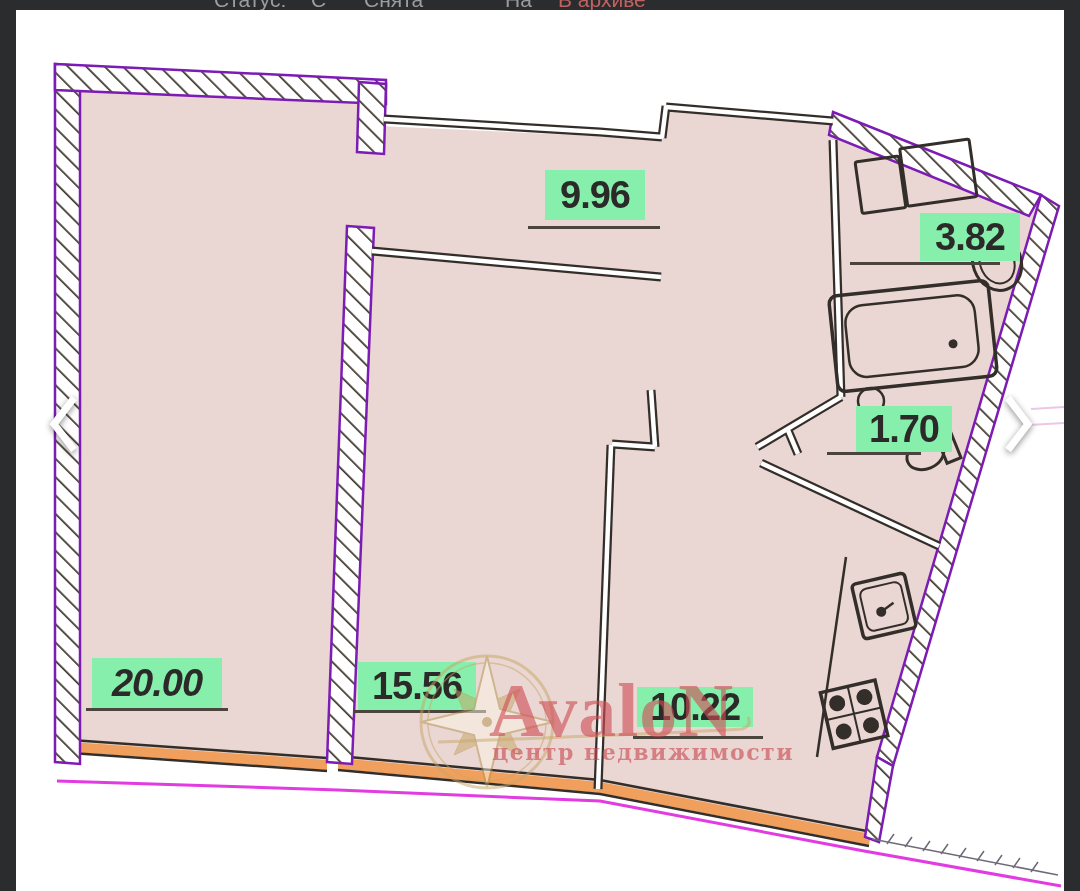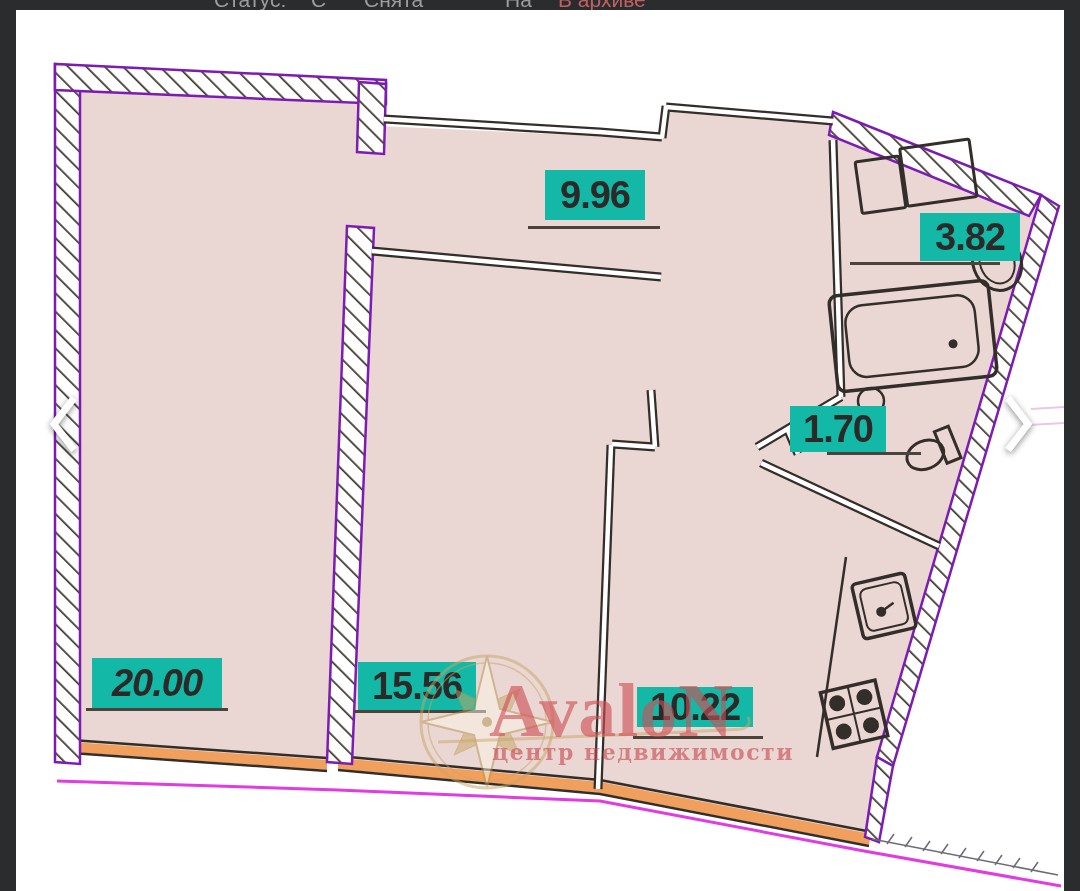--- a/index.html
+++ b/index.html
@@ -18,30 +18,30 @@
   .status-bar .s4{left:558px;color:#c06260;}
   
   .image-area{
     position:absolute;left:16px;top:10px;width:1048px;height:881px;
     background:#ffffff;
   }
   .plan-svg{position:absolute;left:0;top:0;z-index:1;}
   .wm-svg{position:absolute;left:0;top:0;z-index:5;pointer-events:none;}
   
   .chip{
-    position:absolute;z-index:3;background:#14b8a6;color:#2c2a28;
+    position:absolute;z-index:3;background:#86efac;color:#2c2a28;
     display:flex;align-items:center;justify-content:center;
     font-size:38px;font-weight:600;letter-spacing:-1px;
   }
   .chip-underline{position:absolute;z-index:3;height:3px;background:#4a443c;}
   .c-996{left:529px;top:160px;width:100px;height:50px;}
   .u-996{left:512px;top:216px;width:132px;}
   .c-382{left:904px;top:203px;width:100px;height:48px;}
   .u-382{left:834px;top:252px;width:150px;}
-  .c-170{left:774px;top:396px;width:96px;height:46px;text-align:center;}
+  .c-170{left:840px;top:396px;width:96px;height:46px;text-align:center;}
   .u-170{left:811px;top:442px;width:94px;}
   .c-2000{left:76px;top:648px;width:130px;height:50px;font-style:italic;}
   .u-2000{left:70px;top:698px;width:142px;}
   .c-1556{left:342px;top:652px;width:118px;height:48px;}
   .u-1556{left:338px;top:700px;width:132px;}
   .c-1022{left:621px;top:677px;width:116px;height:40px;}
   .u-1022{left:617px;top:726px;width:130px;}
   
   .nav-btn{
     position:absolute;z-index:9;width:44px;height:72px;background:transparent;border:none;

